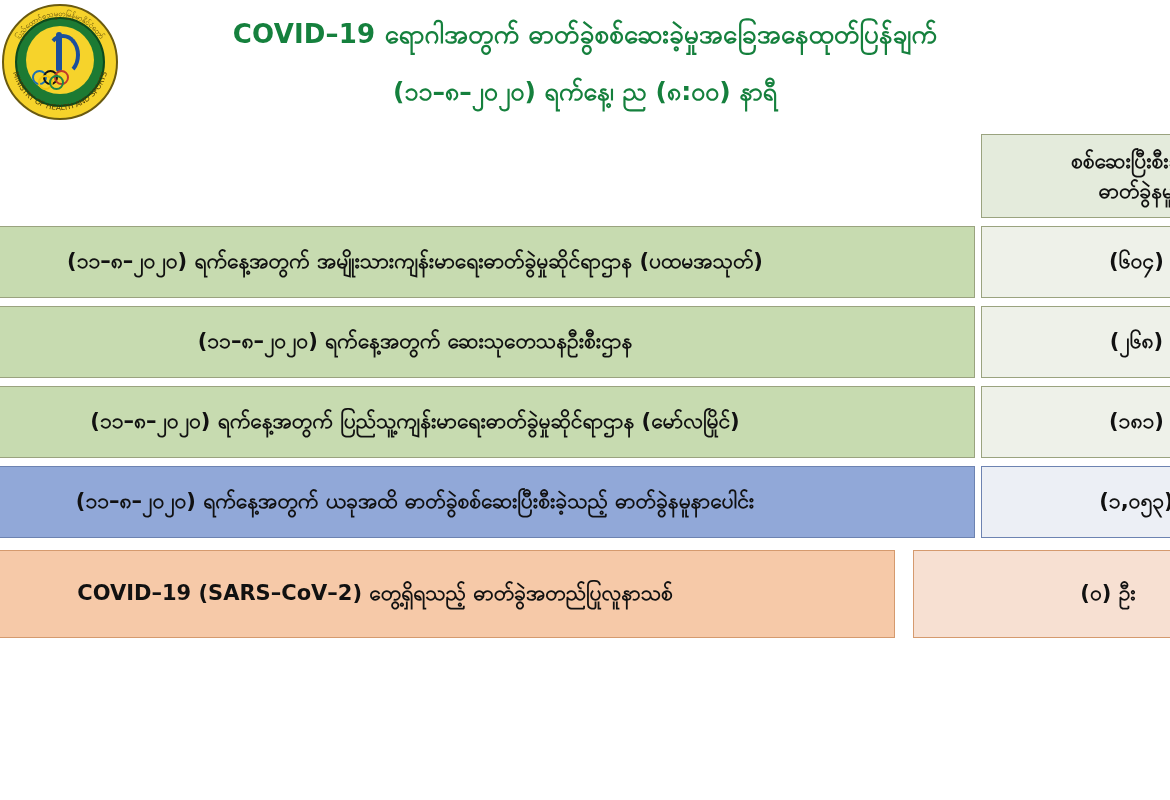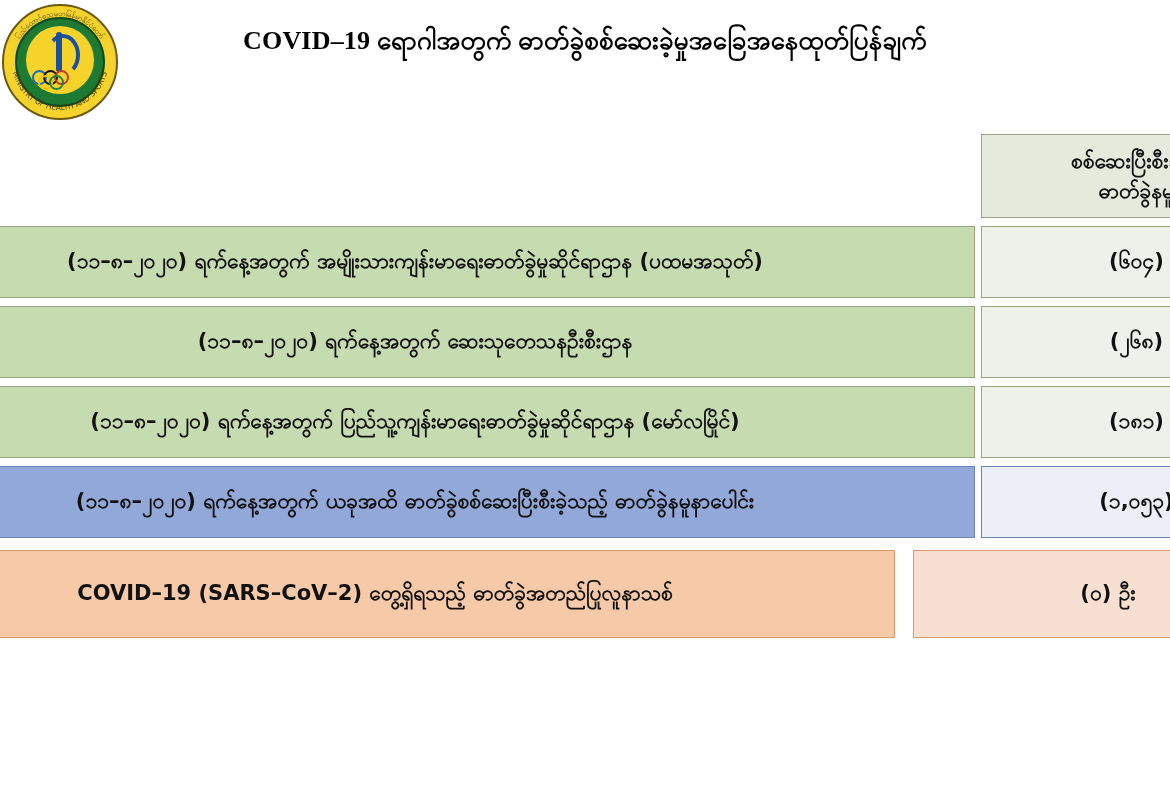--- a/index.html
+++ b/index.html
@@ -90,26 +90,25 @@
   .logo .curve-text text {
     font-size: 7.5px;
     font-family: "DejaVu Sans", sans-serif;
     fill: #4a3c06;
   }
 
   
   .heading {
     position: absolute;
     left: 120px;
-    top: 21px;
+    top: 14px;
     width: 930px;
     text-align: center;
-    color: #000000;
+    color: #15803d;
     font-weight: bold;
-    font-family: Liberation Serif, serif;
   }
   .heading .line1 {
     font-size: 26px;
     line-height: 40px;
     letter-spacing: 0.2px;
   }
   .heading .line2 {
     font-size: 25px;
     line-height: 40px;
     margin-top: 18px;
@@ -218,20 +217,21 @@
       <textPath href="#topArc" startOffset="50%" text-anchor="middle">ပြည်ထောင်စုသမ္မတမြန်မာနိုင်ငံတော်</textPath>
     </text>
     <text>
       <textPath href="#botArc" startOffset="50%" text-anchor="middle">MINISTRY OF HEALTH AND SPORTS</textPath>
     </text>
   </svg>
 </div>
 
 <div class="heading">
   <div class="line1">COVID–19 ရောဂါအတွက် ဓာတ်ခွဲစစ်ဆေးခဲ့မှုအခြေအနေထုတ်ပြန်ချက်</div>
+  <div class="line2">(၁၁–၈–၂၀၂၀) ရက်နေ့၊ ည (၈:၀၀) နာရီ</div>
 </div>
 
 <div class="table">
 
   <div class="row row-head">
     <div class="cell c-label"></div>
     <div class="cell c-value">
       <span>စစ်ဆေးပြီးစီးခဲ့သည့်</span>
       <span>ဓာတ်ခွဲနမူနာ</span>
     </div>

